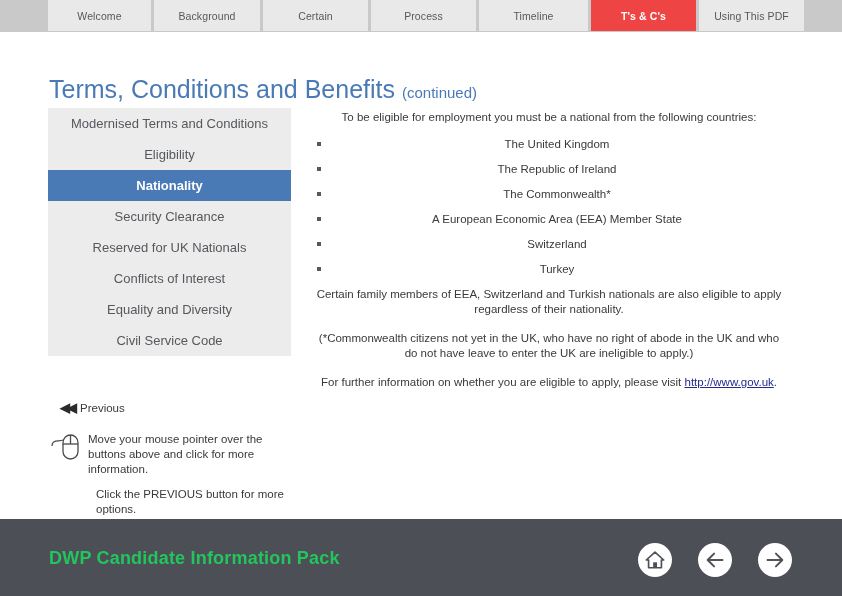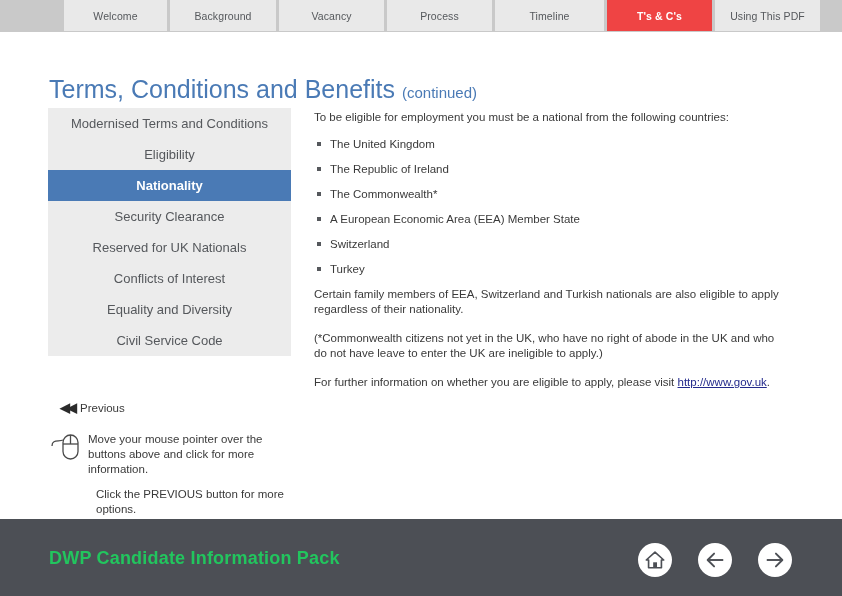--- a/index.html
+++ b/index.html
@@ -19,21 +19,21 @@
   .header-band {
     position: absolute;
     left: 0;
     top: 0;
     width: 842px;
     height: 32px;
     background: #c9c9c9;
   }
   .tabs {
     position: absolute;
-    left: 64px;
+    left: 48px;
     top: 0;
     height: 31px;
     display: flex;
     gap: 3px;
   }
   .tab {
     height: 31px;
     background: #e9e9e9;
     color: #55585c;
     font-size: 10.5px;
@@ -147,20 +147,21 @@
     line-height: 15px;
   }
 
   
   .content {
     position: absolute;
     left: 314px;
     top: 110px;
     width: 470px;
     color: #3a3a3a;
+    text-align: center;
   }
   .lead {
     font-size: 11.5px;
     line-height: 14px;
     margin: 0 0 13px 0;
     color: #3a3a3a;
   }
   .bullets {
     margin: 0 0 9px 0;
     padding: 0;
@@ -235,21 +236,21 @@
 
 <div class="header-band"></div>
 <div class="tabs">
   <div class="tab tab-w0">
       <span>Welcome</span>
     </div>
   <div class="tab tab-w1">
       <span>Background</span>
     </div>
   <div class="tab tab-w2">
-      <span>Vacancy</span>
+      <span>Certain</span>
     </div>
   <div class="tab tab-w3">
       <span>Process</span>
     </div>
   <div class="tab tab-w4">
       <span>Timeline</span>
     </div>
   <div class="tab tab-w5 active">
       <span>T's &amp; C's</span>
     </div>

